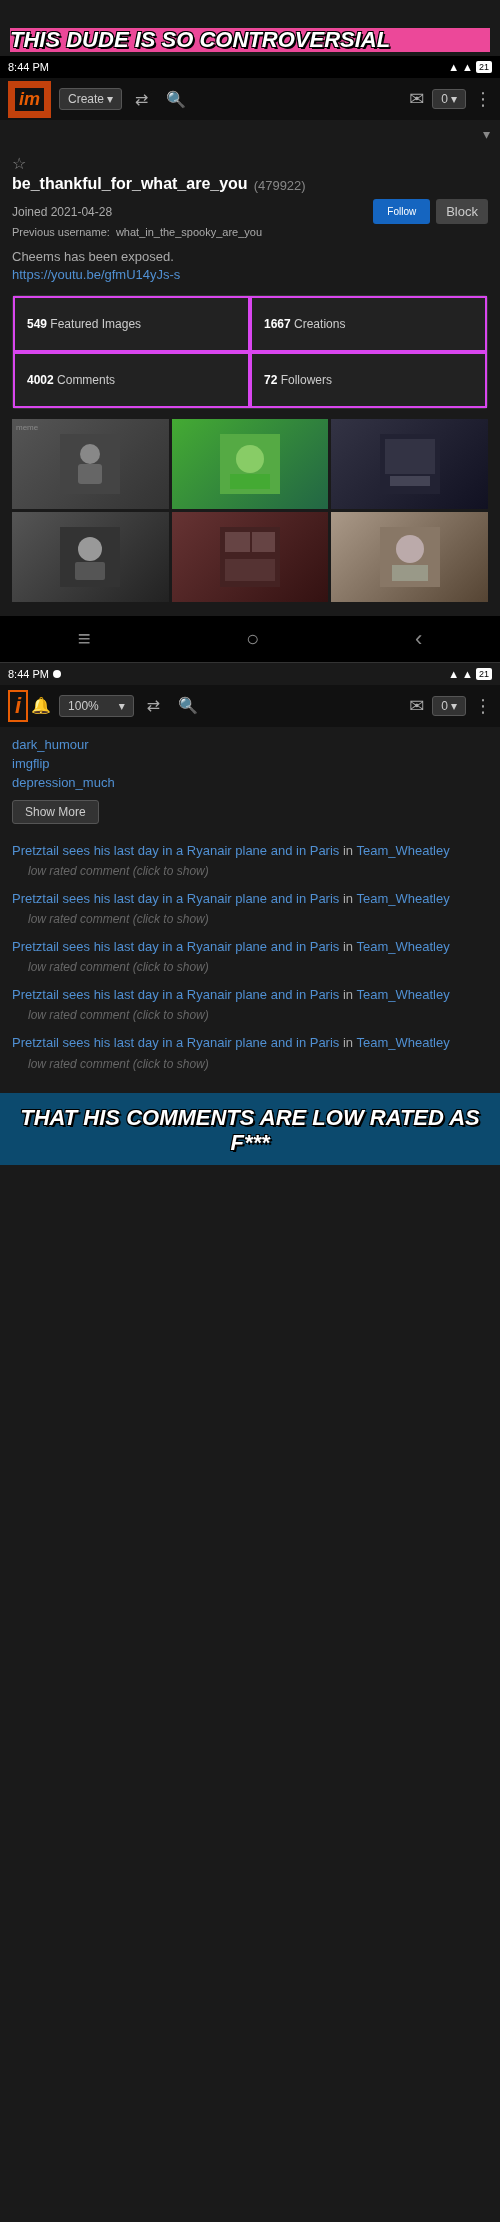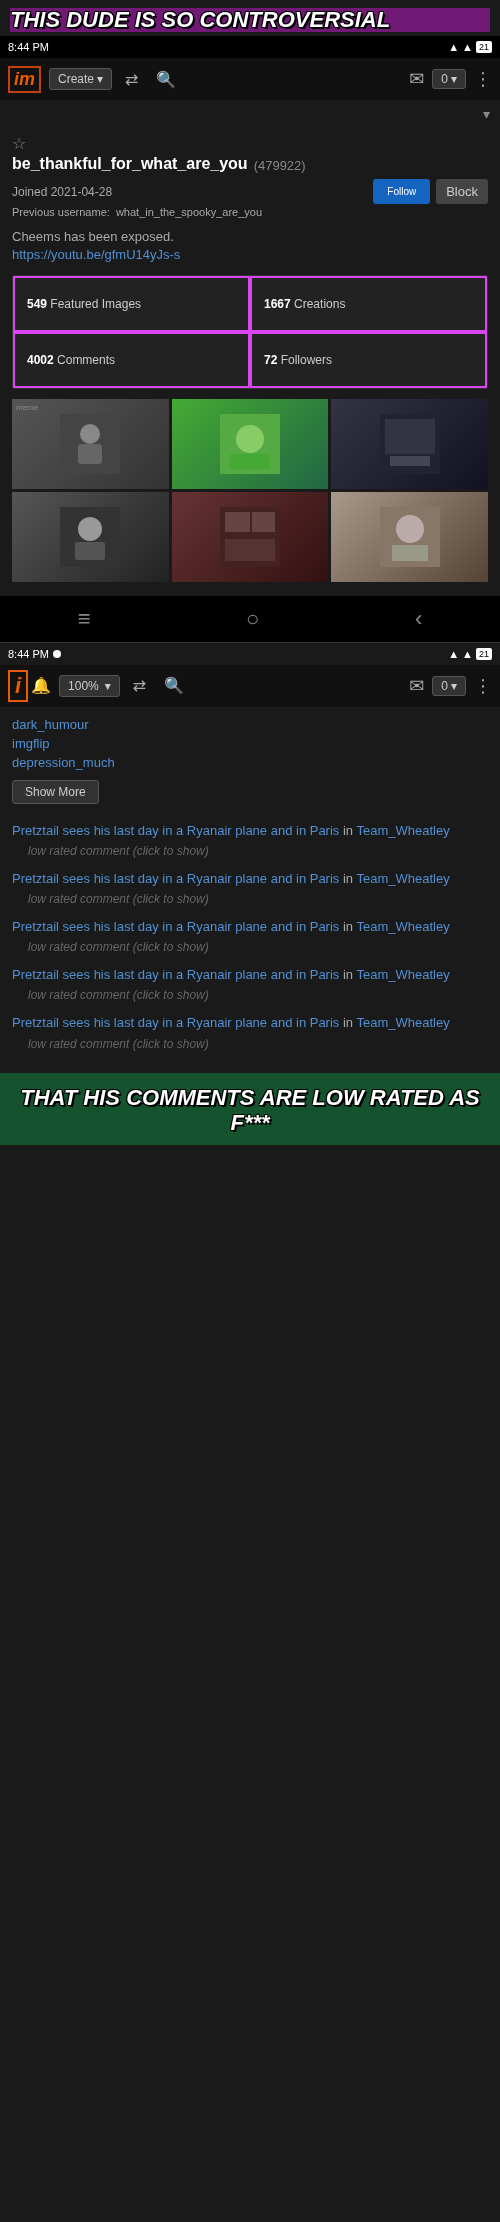--- a/index.html
+++ b/index.html
@@ -18,21 +18,22 @@
       position: relative;
     }
     .meme-top-text {
       color: #fff;
       font-size: 22px;
       font-weight: 900;
       text-transform: uppercase;
       font-style: italic;
       text-shadow: 2px 2px 0 #000, -1px -1px 0 #000, 1px -1px 0 #000, -1px 1px 0 #000;
       line-height: 1.1;
-      background: #701a75;
+      background: #ec4899;
+      margin-top: 20px;
     }
 
     
     .status-bar {
       background: #000;
       display: flex;
       align-items: center;
       justify-content: space-between;
       padding: 2px 8px;
       height: 22px;
@@ -48,21 +49,21 @@
       padding: 4px 8px;
       gap: 8px;
       height: 42px;
     }
     .nav-logo {
       color: #e85d04;
       font-weight: bold;
       font-size: 18px;
       font-style: italic;
       background: #111;
-      border: 2px solid #c2410c;
+      border: 7px solid #c2410c;
       padding: 1px 4px;
     }
     .nav-create-btn {
       background: #333;
       color: #ccc;
       border: 1px solid #555;
       padding: 3px 8px;
       border-radius: 3px;
       font-size: 12px;
       display: flex;
@@ -265,21 +266,21 @@
     }
     .percent-btn {
       background: #333;
       color: #ccc;
       border: 1px solid #555;
       padding: 3px 8px;
       border-radius: 3px;
       font-size: 12px;
       display: flex;
       align-items: center;
-      gap: 6px;
+      gap: 20px;
       cursor: pointer;
     }
 
     
     .tags-section {
       background: #1a1a1a;
       padding: 8px 12px;
     }
     .tag-item {
       color: #5090d3;
@@ -324,21 +325,21 @@
       color: #666;
       font-size: 12px;
       font-style: italic;
       margin-top: 4px;
       margin-left: 16px;
       cursor: pointer;
     }
 
     
     .meme-bottom {
-      background: #14532d;
+      background: #0c4a6e;
       padding: 12px 10px 10px 10px;
     }
     .meme-bottom-text {
       color: #fff;
       font-size: 22px;
       font-weight: 900;
       text-transform: uppercase;
       font-style: italic;
       text-shadow: 2px 2px 0 #000, -1px -1px 0 #000, 1px -1px 0 #000, -1px 1px 0 #000;
       line-height: 1.15;

